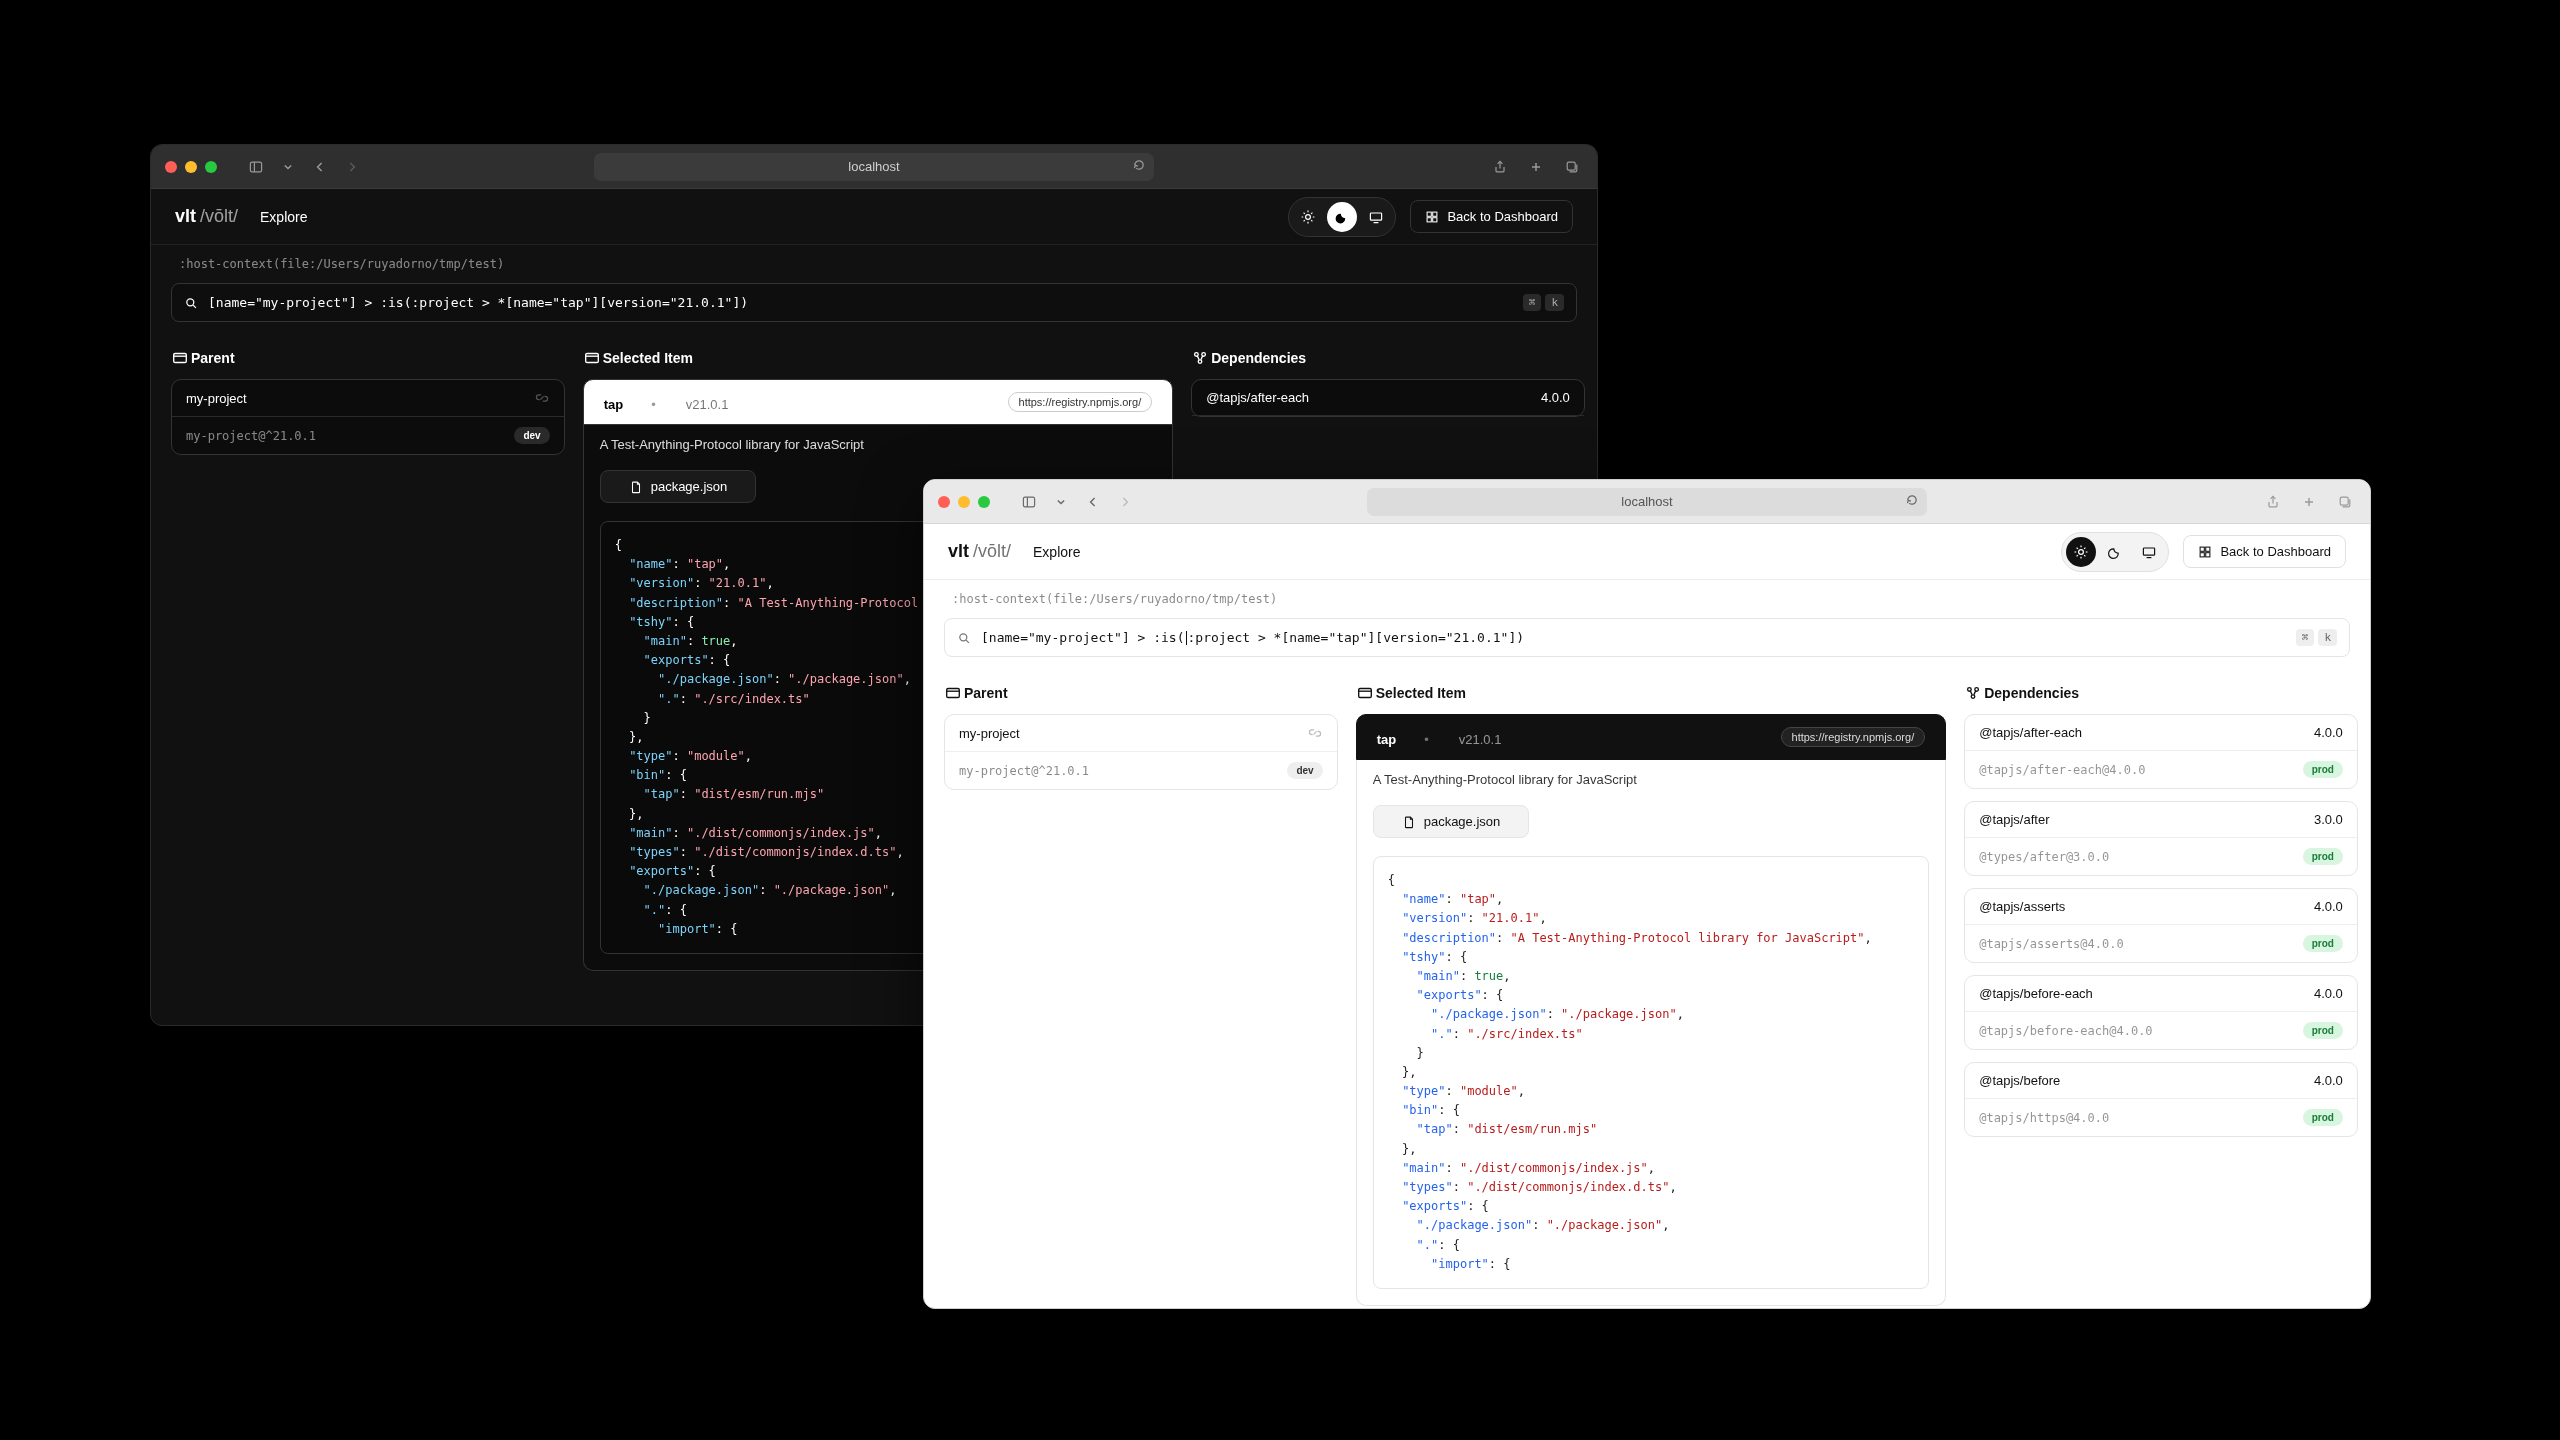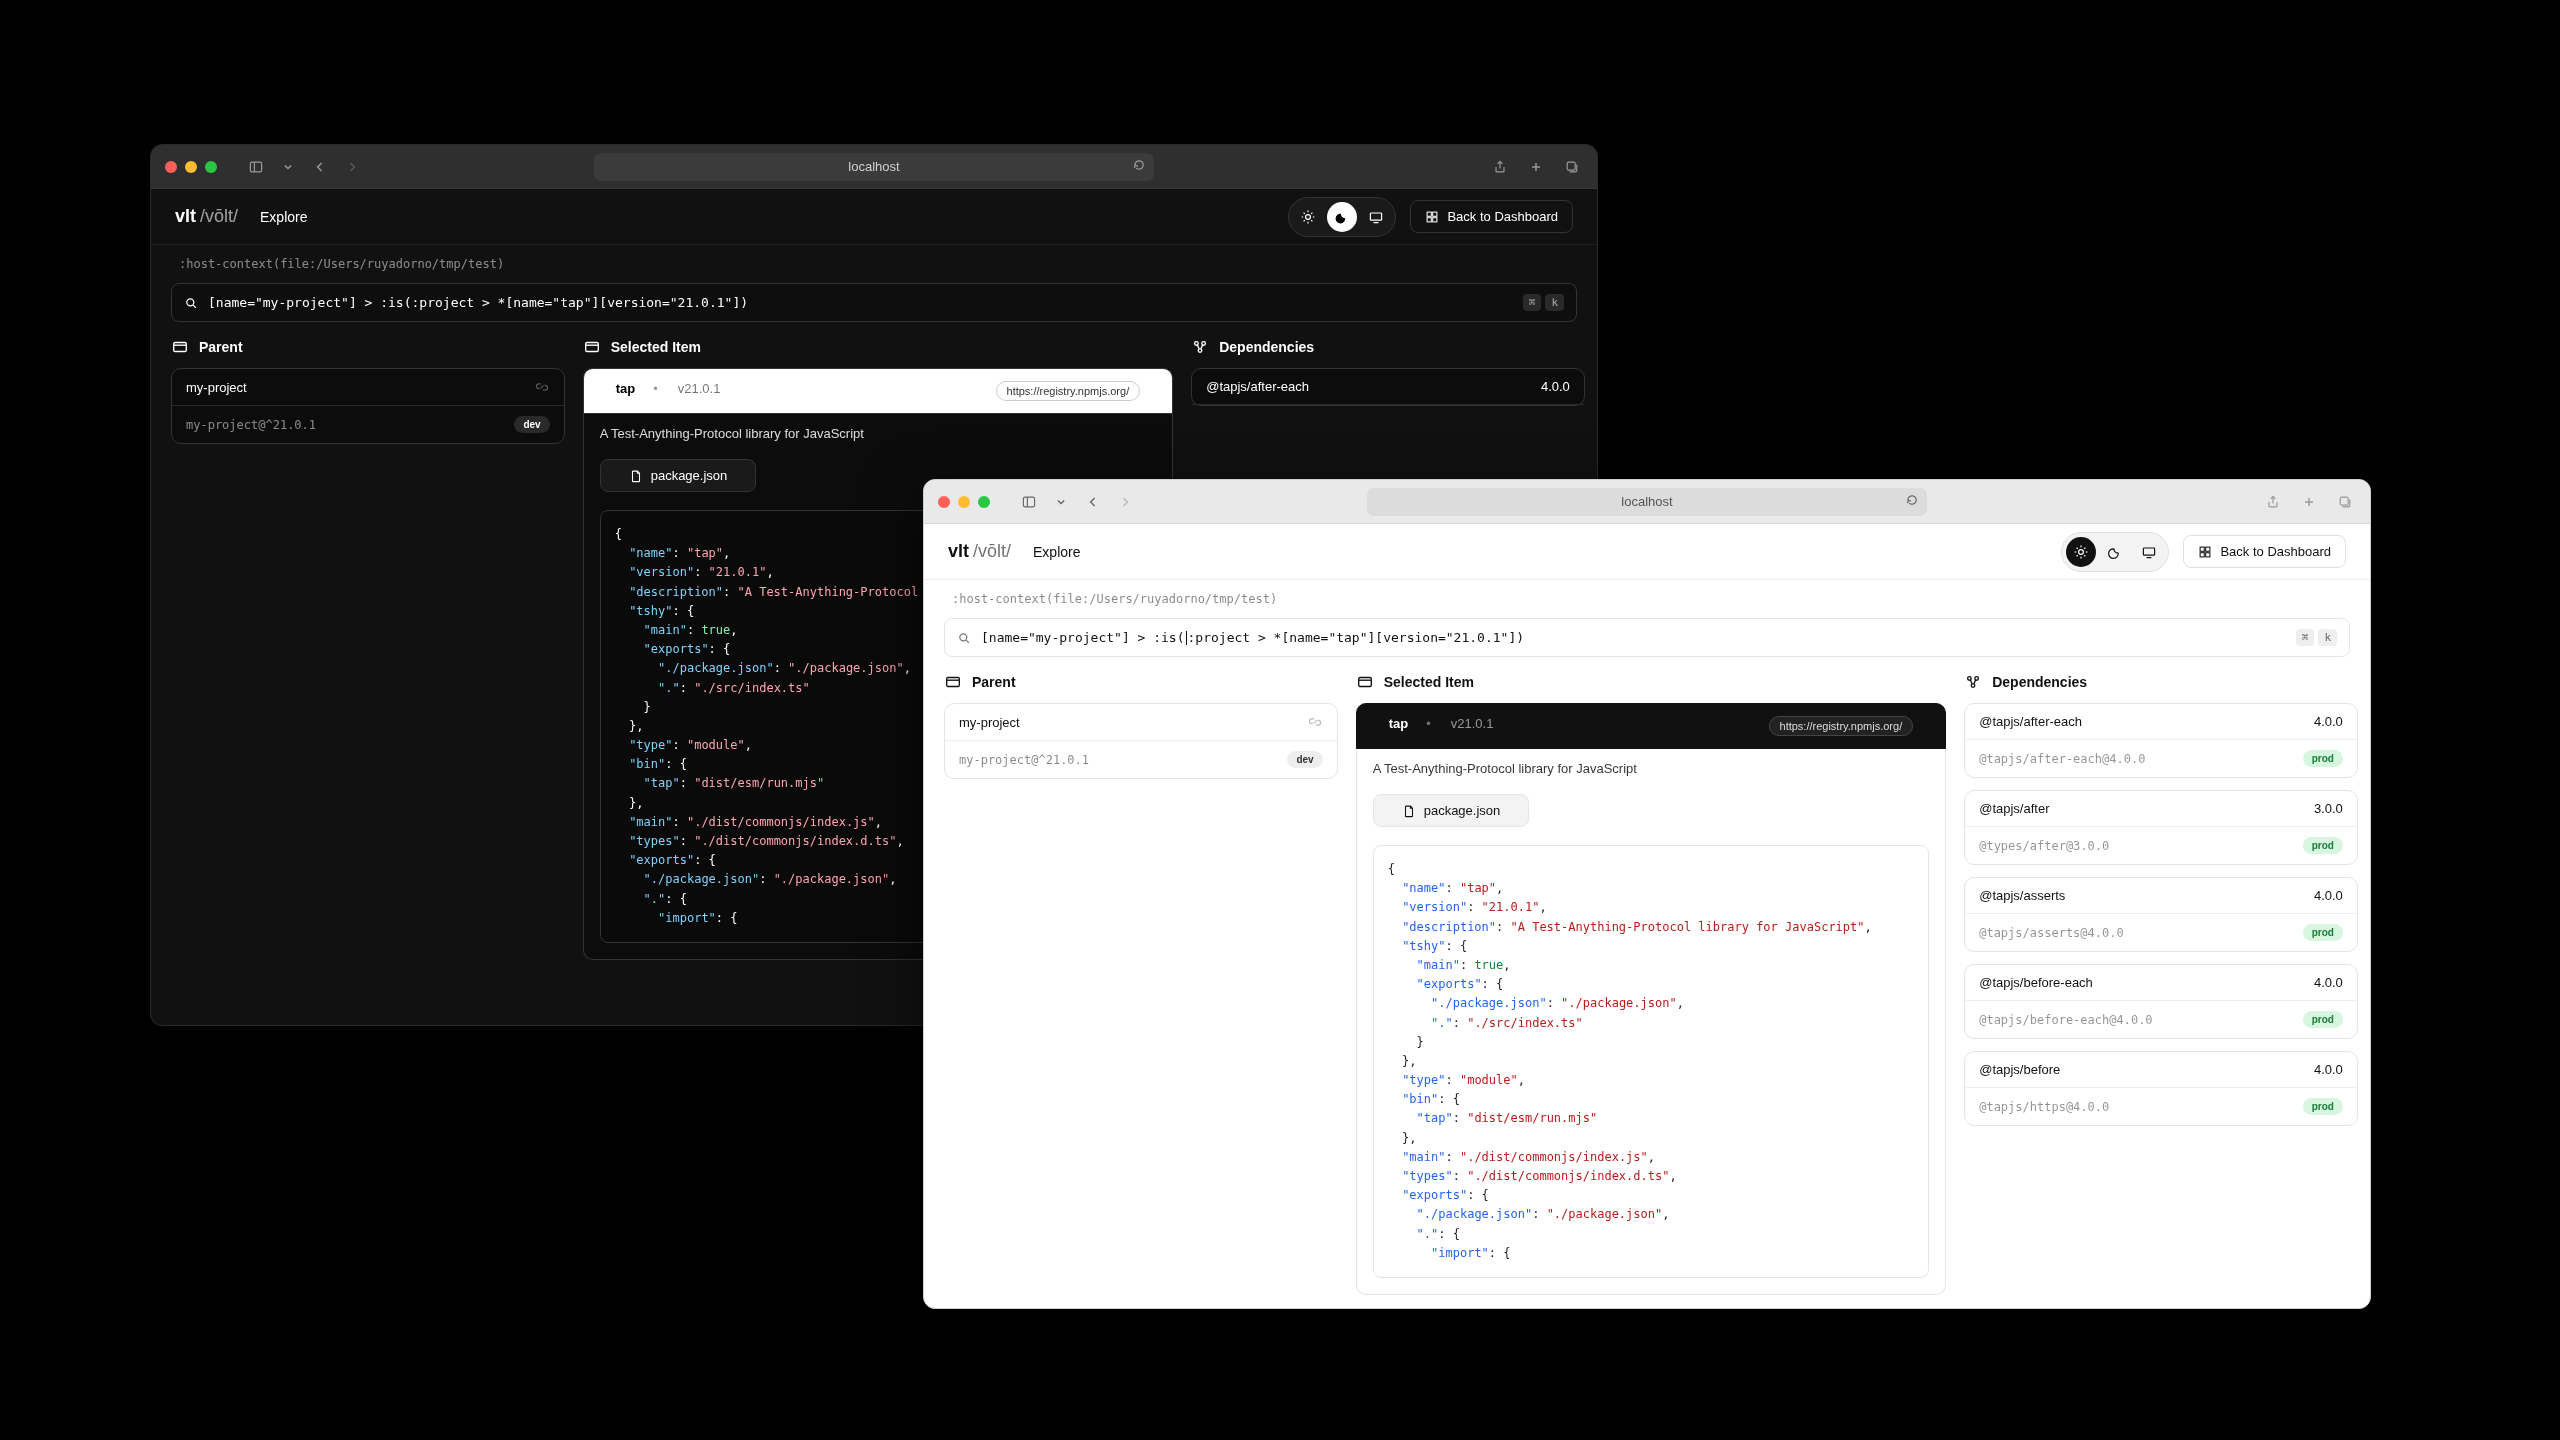--- a/index.html
+++ b/index.html
@@ -121,22 +121,22 @@
 .kbd-hint { display: flex; gap: 4px; margin-left: auto; }
 .kbd { border-radius: 4px; padding: 2px 6px; font-size: 11px; font-family: inherit; }
 .kbd-dark { background: #2a2a2a; color: #aaa; }
 .kbd-light { background: #eee; color: #666; }
 
 .columns { display: flex; gap: 18px; padding: 0 20px 20px; }
 .col { flex: 1; }
 .col-narrow { flex: 0 0 28%; }
 .col-wide { flex: 0 0 42%; }
 .col-header {
-  display: flex; align-items: center; gap: 10px;
-  font-weight: 600; font-size: 14px; margin-bottom: 12px;
+  display: flex; align-items: center; gap: 2px;
+  font-weight: 600; font-size: 14px; margin-bottom: 12px; margin-top: 11px;
 }
 .col-header svg { width: 18px; height: 18px; }
 
 .card {
   border-radius: 10px;
   overflow: hidden;
 }
 .card-dark { border: 1px solid #333; background: #0c0c0c; }
 .card-light { border: 1px solid #e5e5e5; background: #fff; }
 .card-head { padding: 10px 14px; display: flex; align-items: center; justify-content: space-between; font-size: 13px; font-weight: 500; }
@@ -145,21 +145,21 @@
 .card-sub { padding: 10px 14px; display: flex; align-items: center; justify-content: space-between; }
 .card-sub .spec { font-family: "SF Mono", Menlo, Consolas, monospace; font-size: 12px; opacity: 0.5; }
 .tag {
   font-size: 10px; font-weight: 600; border-radius: 999px; padding: 3px 9px;
 }
 .tag-dev-dark { background: #2a2a2a; color: #fff; }
 .tag-dev-light { background: #eee; color: #333; }
 .tag-prod-light { background: #d7f5df; color: #1a7d3a; }
 
 .selected-head {
-  padding: 12px 32px; display: flex; align-items: flex-start; gap: 18px;
+  padding: 12px 20px; display: flex; align-items: flex-end; gap: 28px;
   border-radius: 10px 10px 0 0;
 }
 .selected-head-dark { background: #fff; color: #000; border: 1px solid #333; }
 .selected-head-light { background: #111; color: #fff; border: 1px solid #111; }
 .version { opacity: 0.55; margin-left: 2px; }
 .dot { opacity: 0.4; }
 .registry-pill {
   margin-left: auto;
   font-size: 11px;
   border-radius: 999px;

